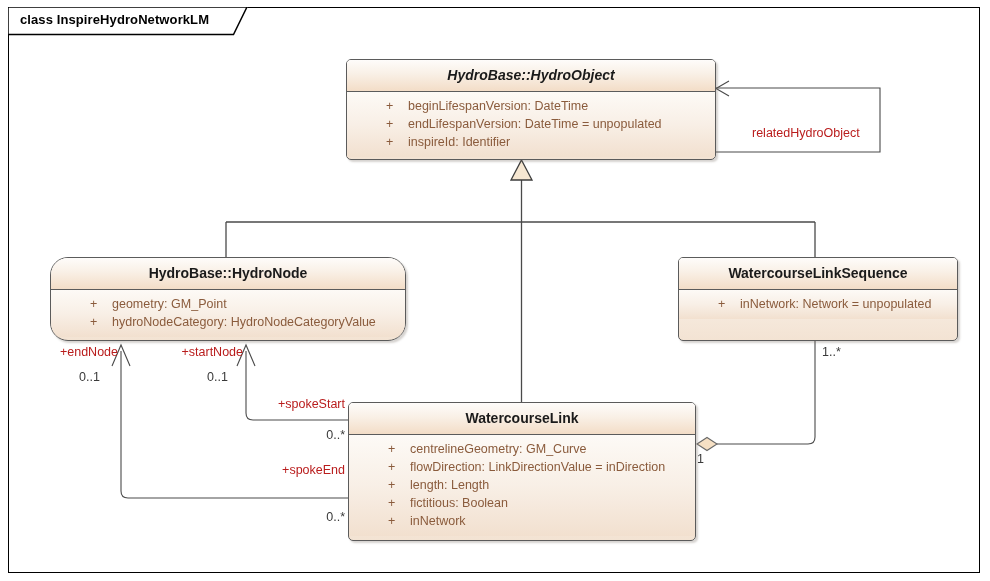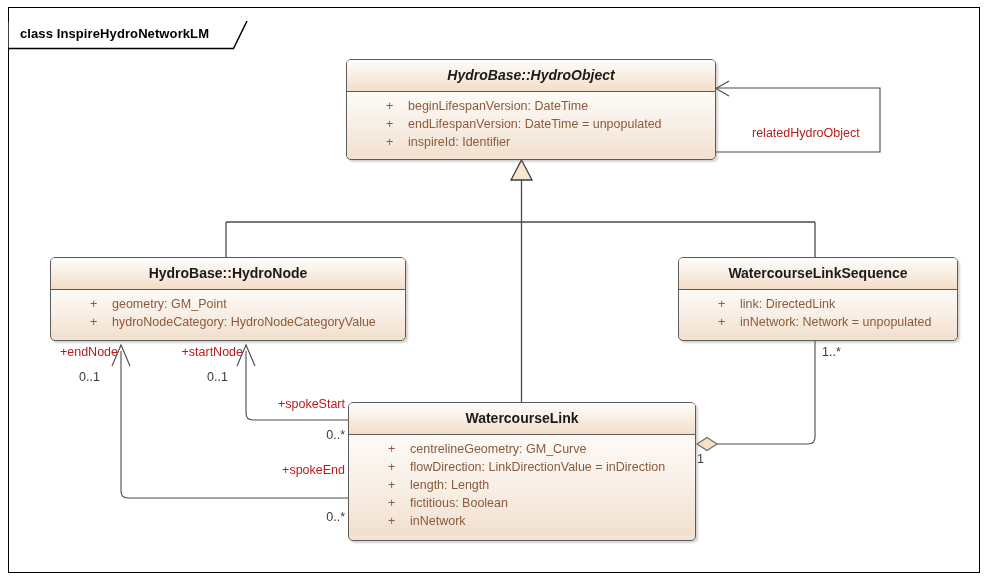--- a/index.html
+++ b/index.html
@@ -23,21 +23,21 @@
     top: 7px;
     width: 972px;
     height: 566px;
     border: 1.5px solid #000000;
     background: #ffffff;
     box-sizing: border-box;
   }
   .frame-tab {
     position: absolute;
     left: 8px;
-    top: 21px;
+    top: 7px;
     height: 20px;
     box-sizing: border-box;
     z-index: 6;
   }
   .frame-tab svg { display: block; }
   .frame-tab-label {
     position: absolute;
     left: 12px;
     top: 5px;
     font-size: 13px;
@@ -178,39 +178,36 @@
       </div>
       <div class="attr">
         <span class="vis">+</span><span>endLifespanVersion: DateTime = unpopulated</span>
       </div>
       <div class="attr">
         <span class="vis">+</span><span>inspireId: Identifier</span>
       </div>
     </div>
   </div>
 
-  <div class="uml-class" style="left:50px; top:257px; width:356px; height:84px;">
+  <div class="uml-class" style="left:50px; top:257px; width:356px; height:84px;border-radius:18px;">
     <div class="uml-header">HydroBase::HydroNode</div>
     <div class="uml-body">
       <div class="attr">
         <span class="vis">+</span><span>geometry: GM_Point</span>
       </div>
       <div class="attr">
         <span class="vis">+</span><span>hydroNodeCategory: HydroNodeCategoryValue</span>
       </div>
     </div>
   </div>
 
   <div class="uml-class" style="left:678px; top:257px; width:280px; height:84px;">
     <div class="uml-header">WatercourseLinkSequence</div>
     <div class="uml-body">
       <div class="attr">
-        <span class="vis">+</span><span>link: DirectedLink</span>
-      </div>
-      <div class="attr">
         <span class="vis">+</span><span>inNetwork: Network = unpopulated</span>
       </div>
     </div>
   </div>
 
   <div class="uml-class" style="left:348px; top:402px; width:348px; height:139px;">
     <div class="uml-header">WatercourseLink</div>
     <div class="uml-body">
       <div class="attr">
         <span class="vis">+</span><span>centrelineGeometry: GM_Curve</span>

